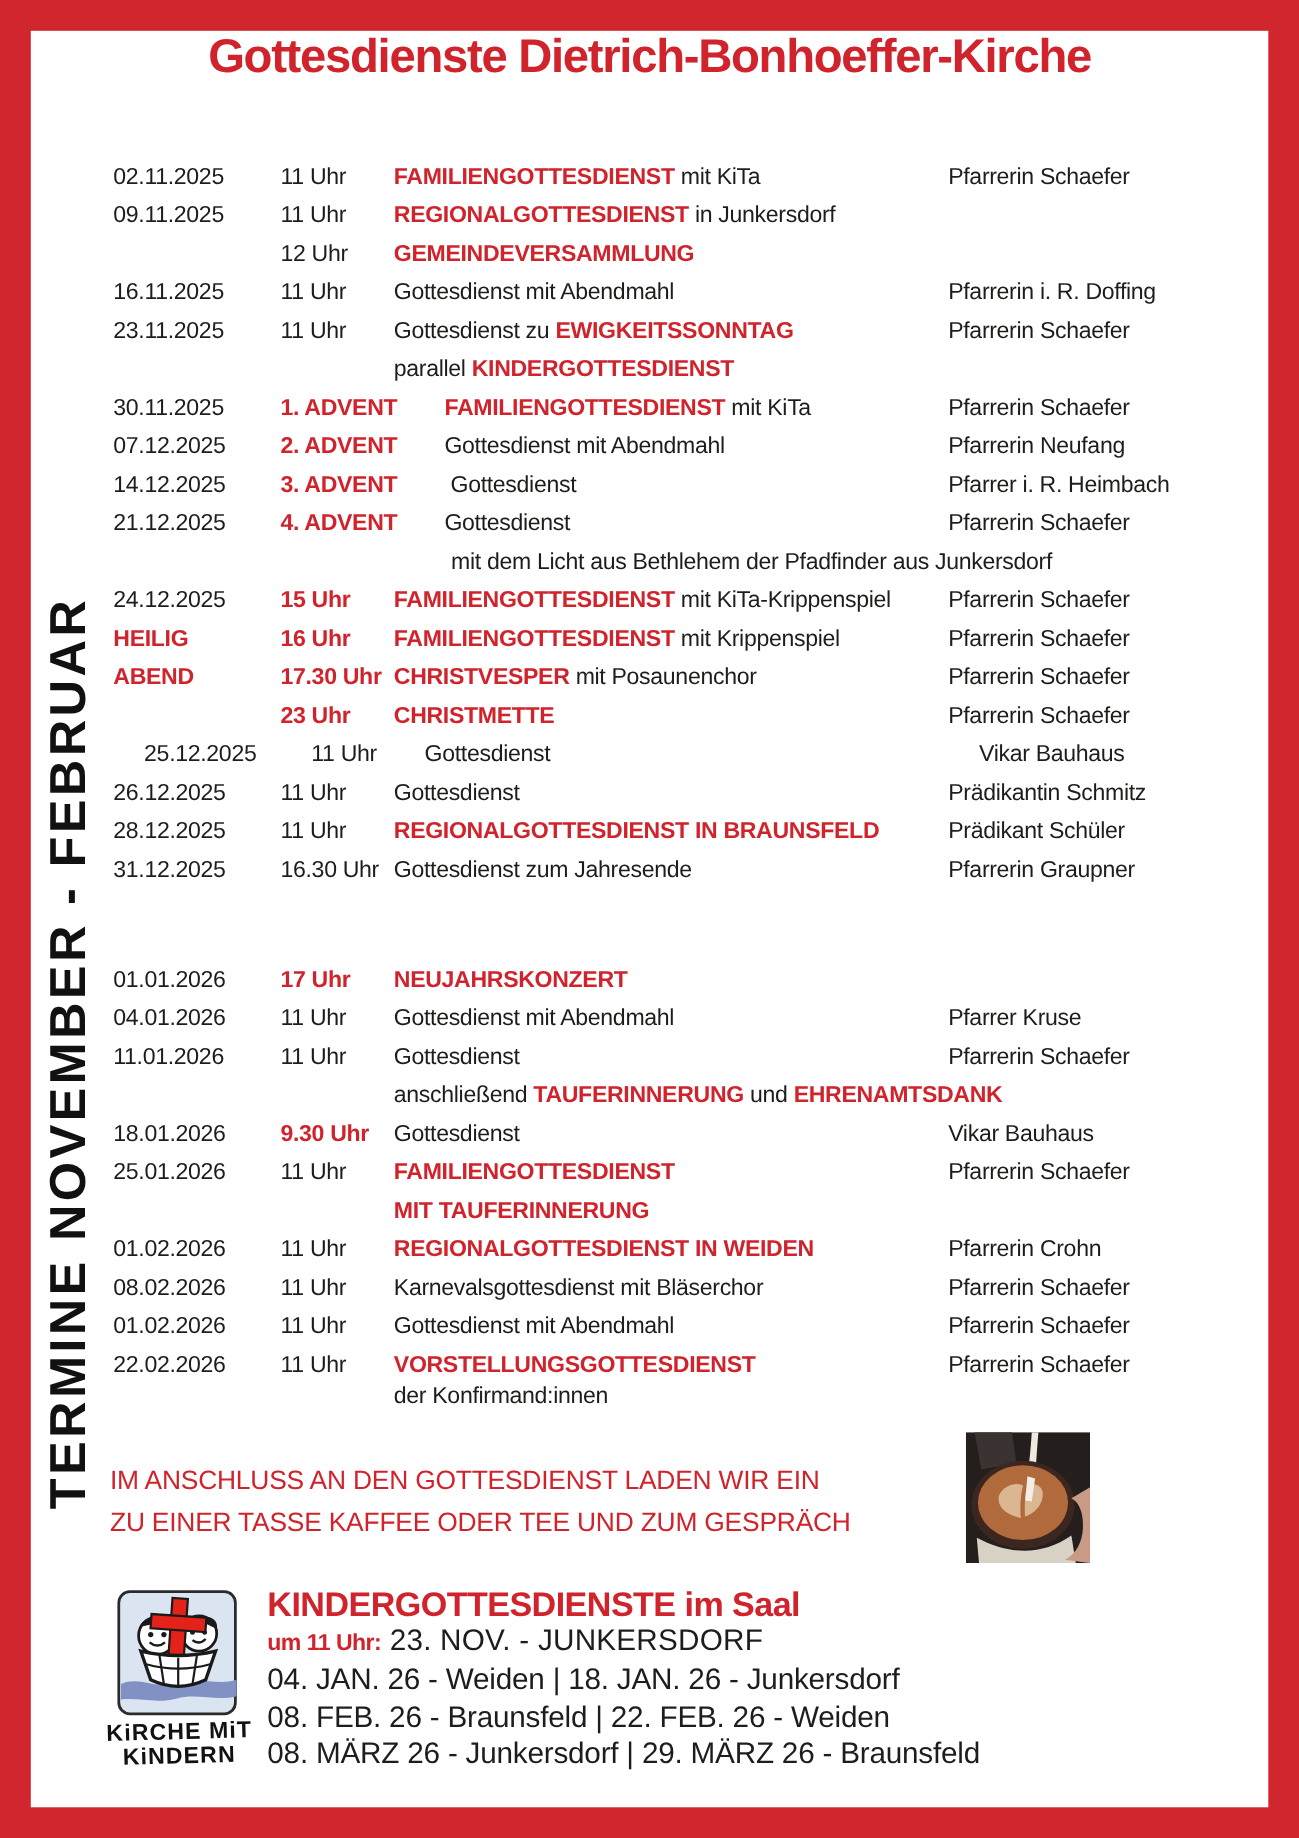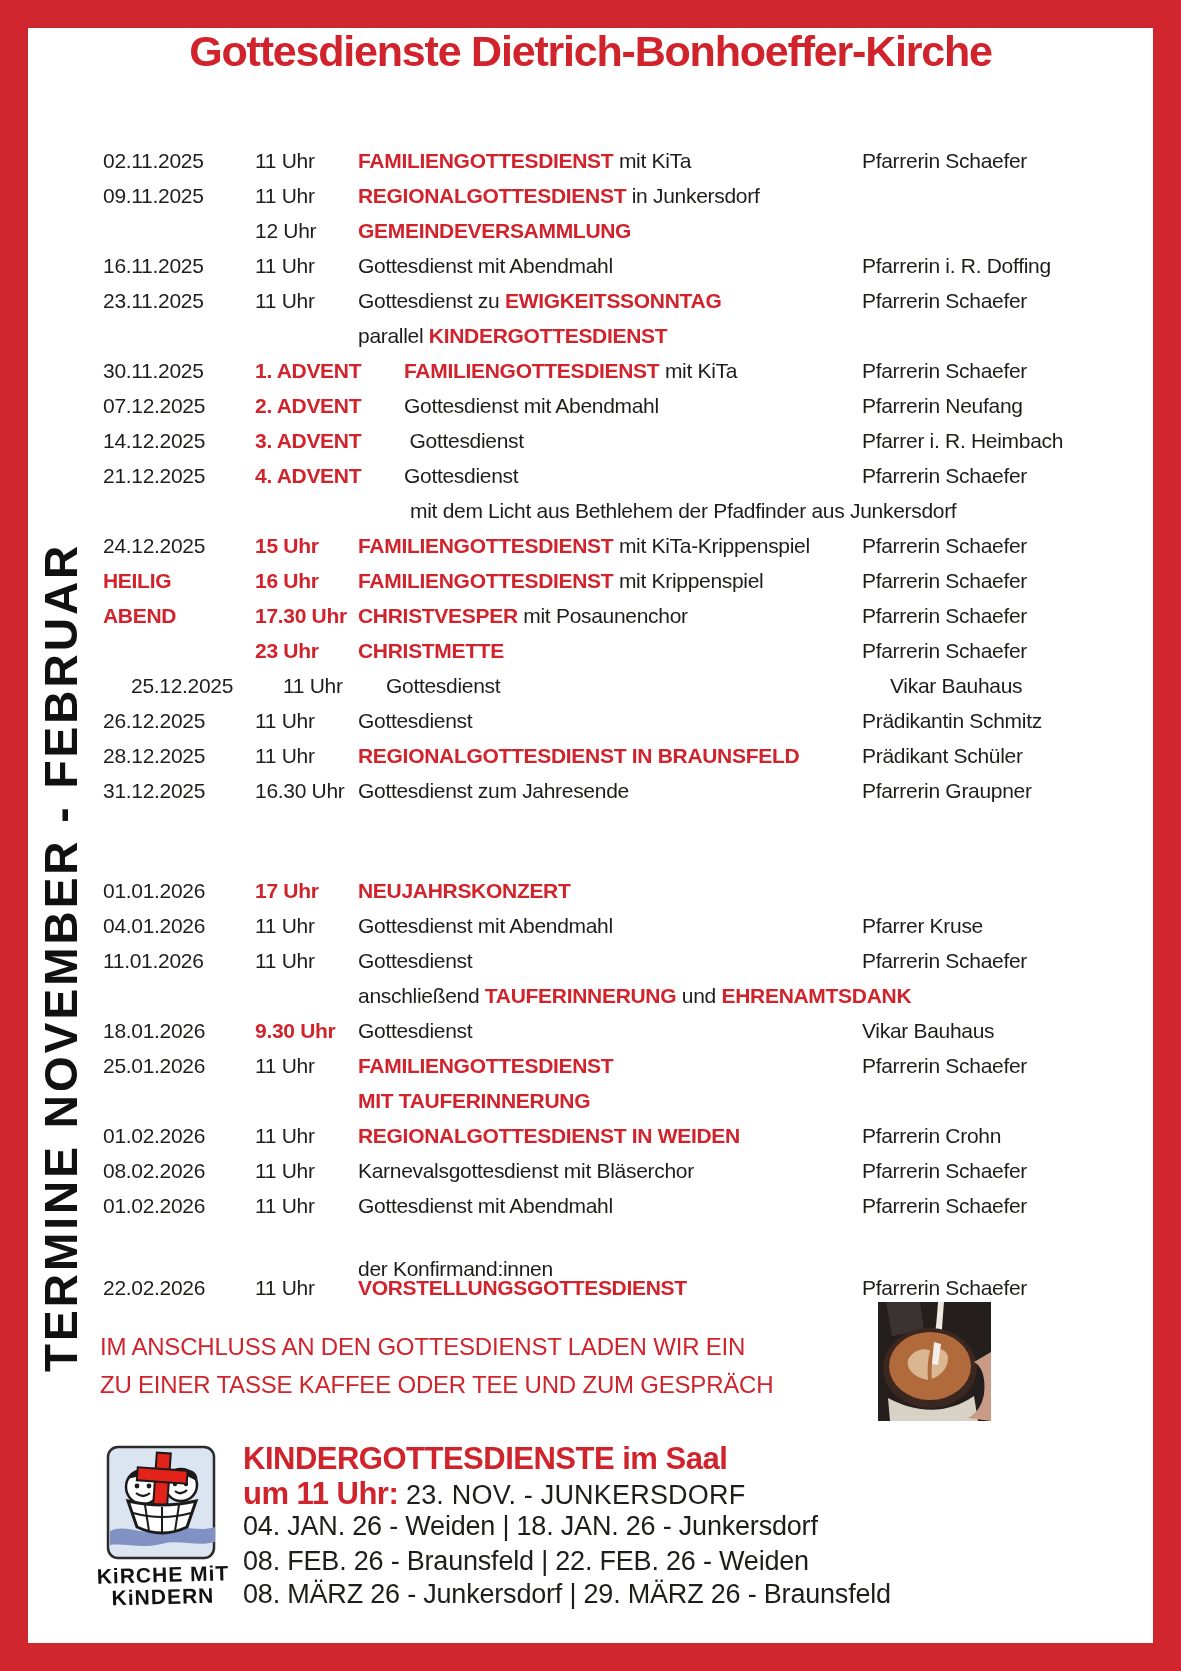--- a/index.html
+++ b/index.html
@@ -61,21 +61,21 @@
   }
   .lc1{top:1563px;} .lc2{top:1585px;}
 
   .kids-heading{
     position:absolute;left:243px;top:1441px;
     color:var(--red);font-weight:bold;font-size:31px;letter-spacing:-0.5px;white-space:nowrap;
   }
   .kids-first{
     position:absolute;left:243px;top:1476px;white-space:nowrap;
   }
-  .kids-first .prefix{color:var(--red);font-weight:bold;font-size:31px;letter-spacing:-0.5px;}
+  .kids-first .prefix{color:var(--red);font-weight:bold;font-size:21px;letter-spacing:-0.5px;}
   .kids-first .entry{color:var(--ink);font-size:27px;letter-spacing:0.2px;}
   .kids-line{
     position:absolute;left:243px;color:var(--ink);
     font-size:27px;letter-spacing:-0.2px;white-space:nowrap;
   }
   .kl0{top:1511px;} .kl1{top:1546px;} .kl2{top:1579px;}
 </style>
 </head>
 <body>
 
@@ -243,21 +243,21 @@
         <span class="cell c-time">11 Uhr</span>
         <span class="cell c-desc" style="left: 358px;"><span>Karnevalsgottesdienst mit Bläserchor</span></span>
         <span class="cell c-pastor">Pfarrerin Schaefer</span>
       </div>
       <div class="row" style="top: 1188px;">
         <span class="cell c-date">01.02.2026</span>
         <span class="cell c-time">11 Uhr</span>
         <span class="cell c-desc" style="left: 358px;"><span>Gottesdienst mit Abendmahl</span></span>
         <span class="cell c-pastor">Pfarrerin Schaefer</span>
       </div>
-      <div class="row" style="top: 1270px; padding-left: 36px;">
+      <div class="row" style="top: 1223px; padding-left: 36px;">
         <span class="cell c-date">22.02.2026</span>
         <span class="cell c-time">11 Uhr</span>
         <span class="cell c-desc" style="left: 358px;"><span class="red">VORSTELLUNGSGOTTESDIENST</span></span>
         <span class="cell c-pastor">Pfarrerin Schaefer</span>
       </div>
       <div class="row" style="top: 1251px;">
         <span class="cell c-desc" style="left: 358px;"><span>der Konfirmand:innen</span></span>
       </div>
     </div>
 

